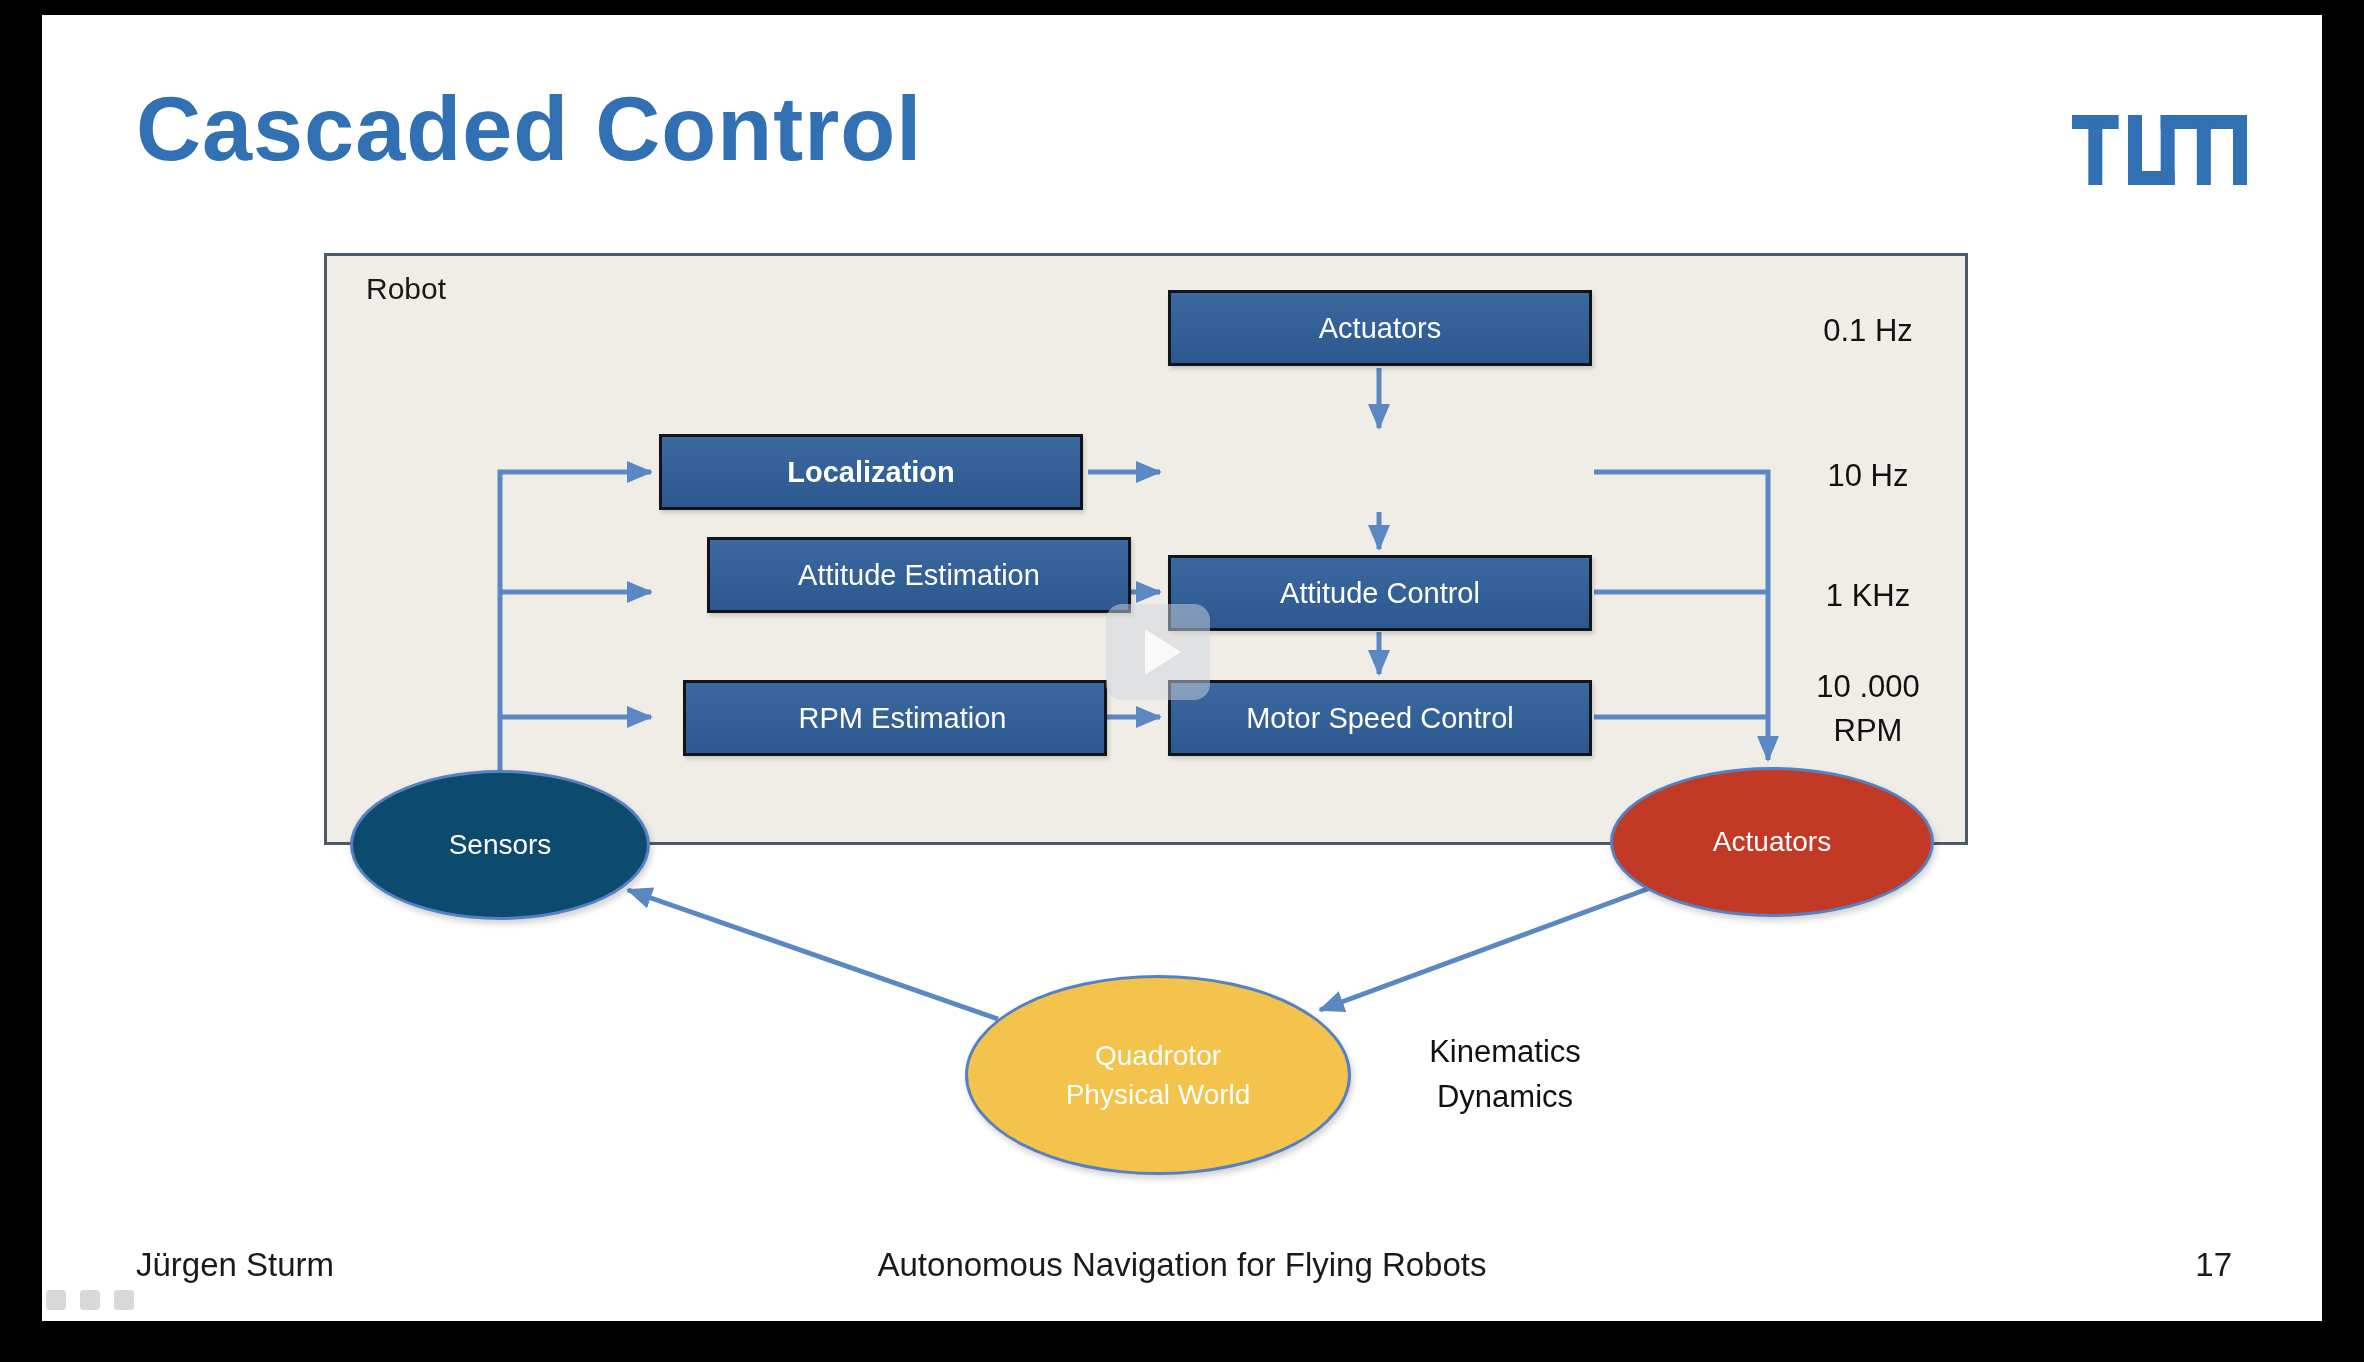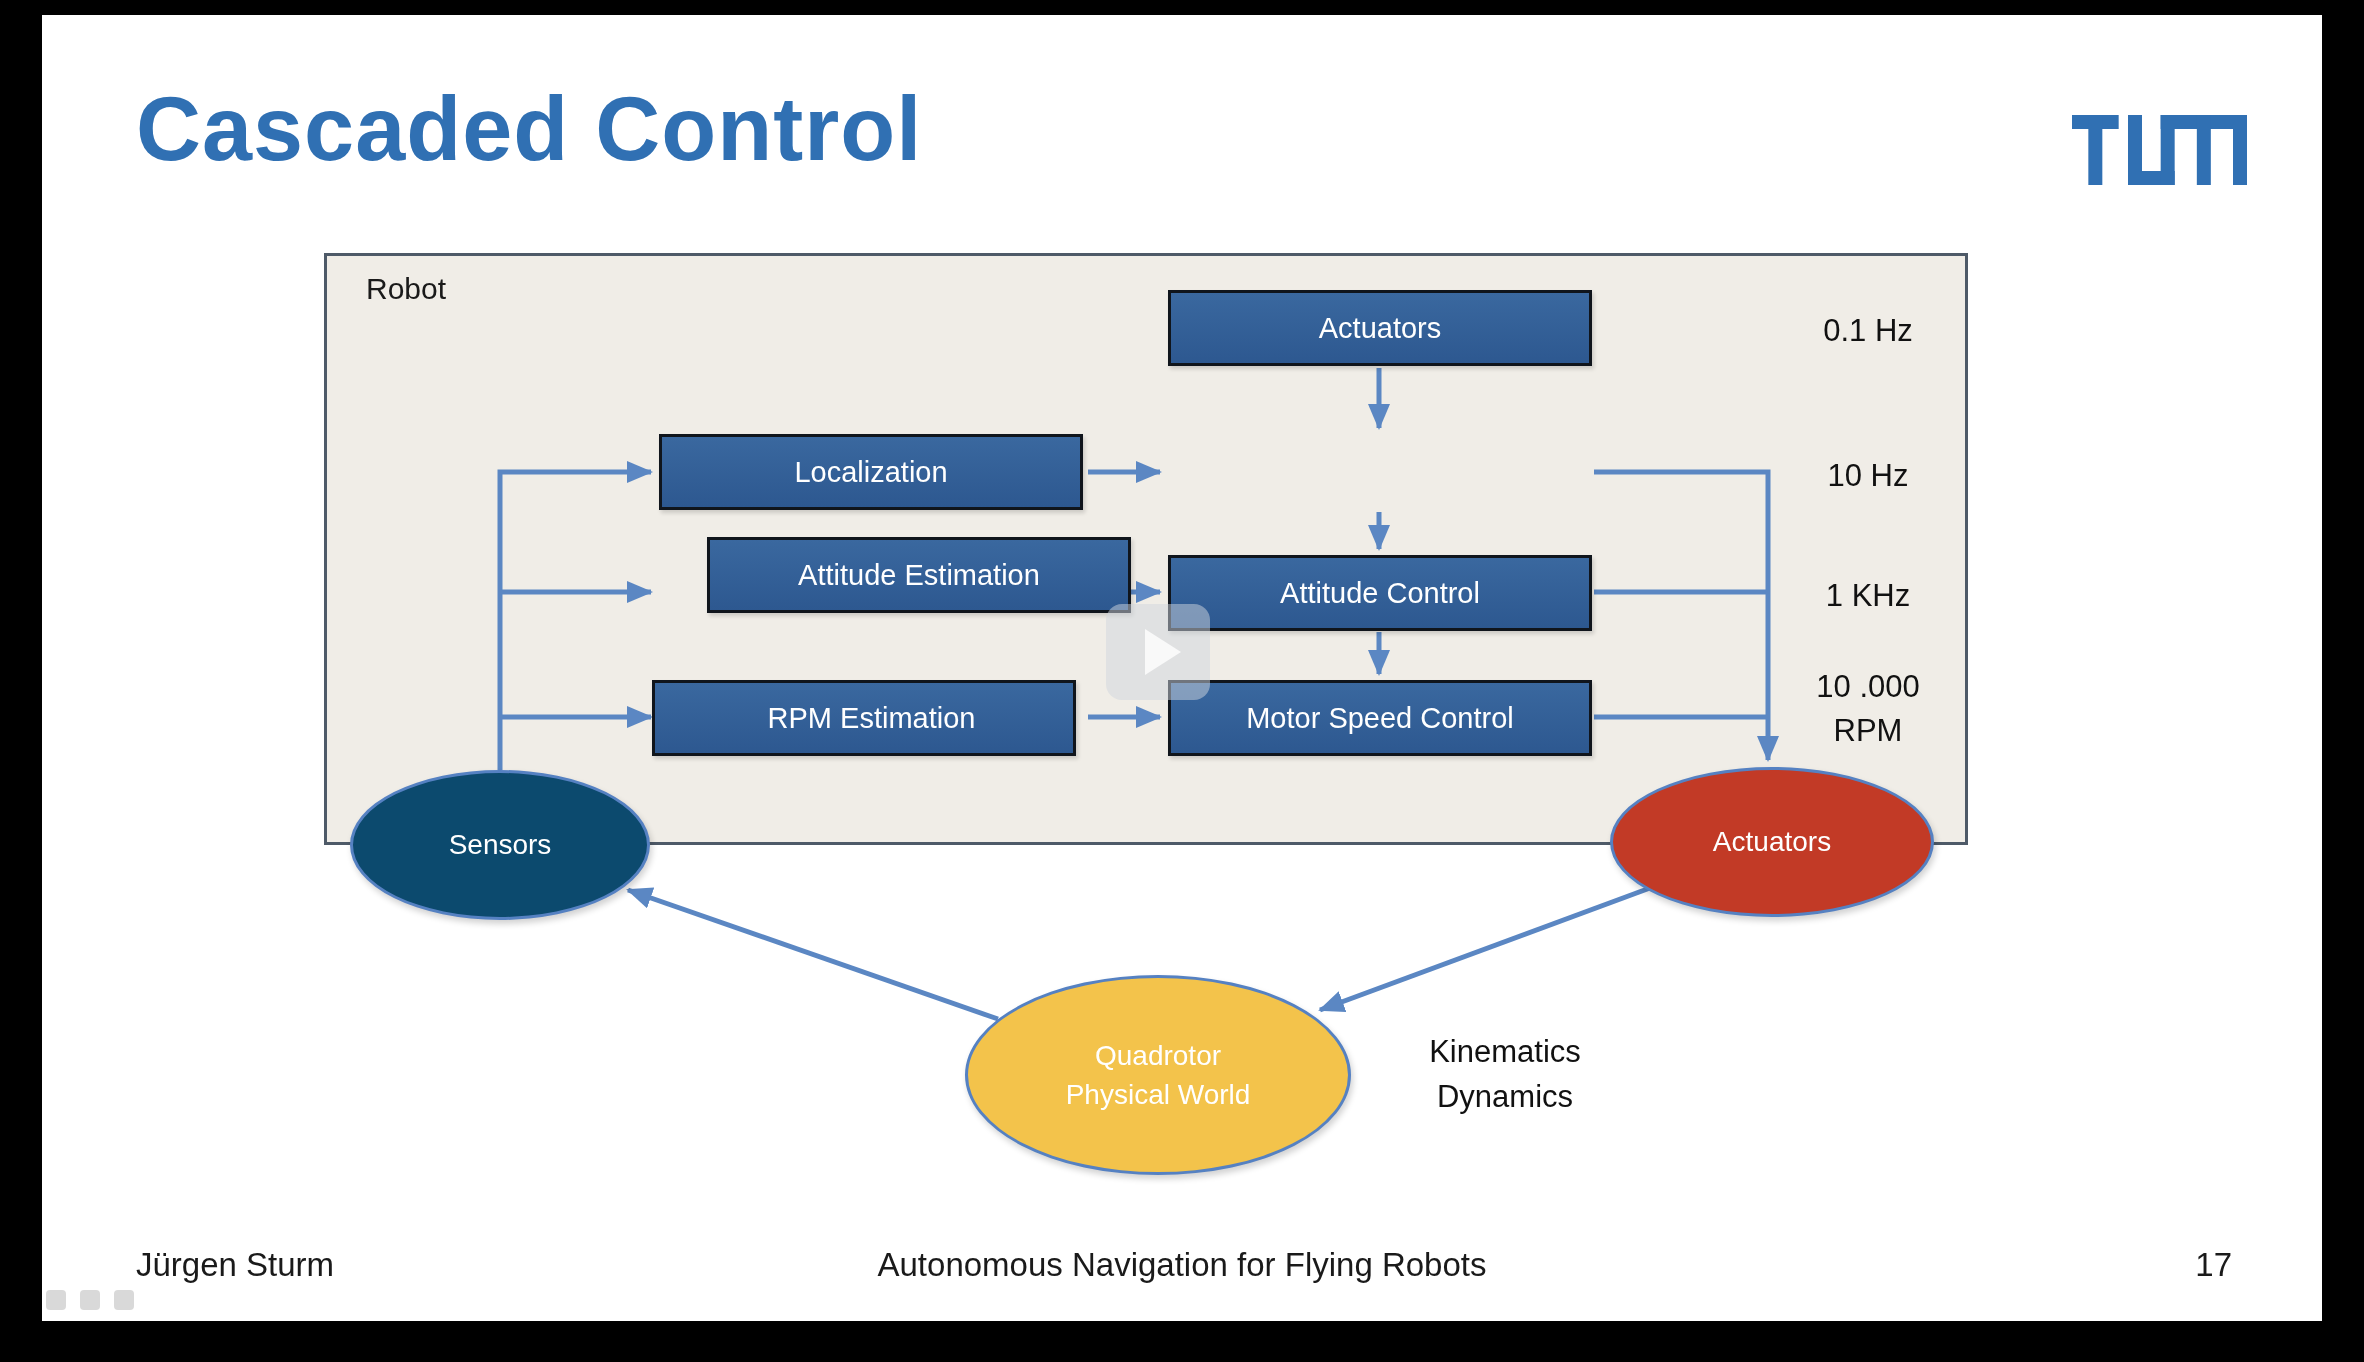--- a/index.html
+++ b/index.html
@@ -29,25 +29,25 @@
 
   .node {
     position:absolute; width:424px; height:76px;
     background:linear-gradient(180deg,#3a689f 0%, #2d5890 100%);
     border:3px solid #10151c; box-sizing:border-box;
     display:flex; align-items:center; justify-content:center;
     color:#ffffff; font-size:29px;
     box-shadow:2px 3px 4px rgba(0,0,0,0.15);
   }
   #node-trajectory        { left:1168px; top:290px; }
-  #node-localization      { left:659px;  top:434px; }
+  #node-localization      { left:659px;  top:434px;font-weight:bold; }
   #node-position-control  { left:1168px; top:434px; }
   #node-attitude-estimation { left:659px;  top:537px;margin-left:48px; }
   #node-attitude-control  { left:1168px; top:555px; }
-  #node-rpm-estimation    { left:652px;  top:680px;padding-left:15px; }
+  #node-rpm-estimation    { left:683px;  top:680px;padding-left:15px; }
   #node-motor-speed-control { left:1168px; top:680px; }
 
   .rate {
     position:absolute; left:1748px; width:240px; text-align:center;
     font-size:31px; color:#111; line-height:1.42;
   }
   #rate-trajectory { top:309px; }
   #rate-position   { top:454px; }
   #rate-attitude   { top:574px; }
   #rate-motor      { top:665px; }

